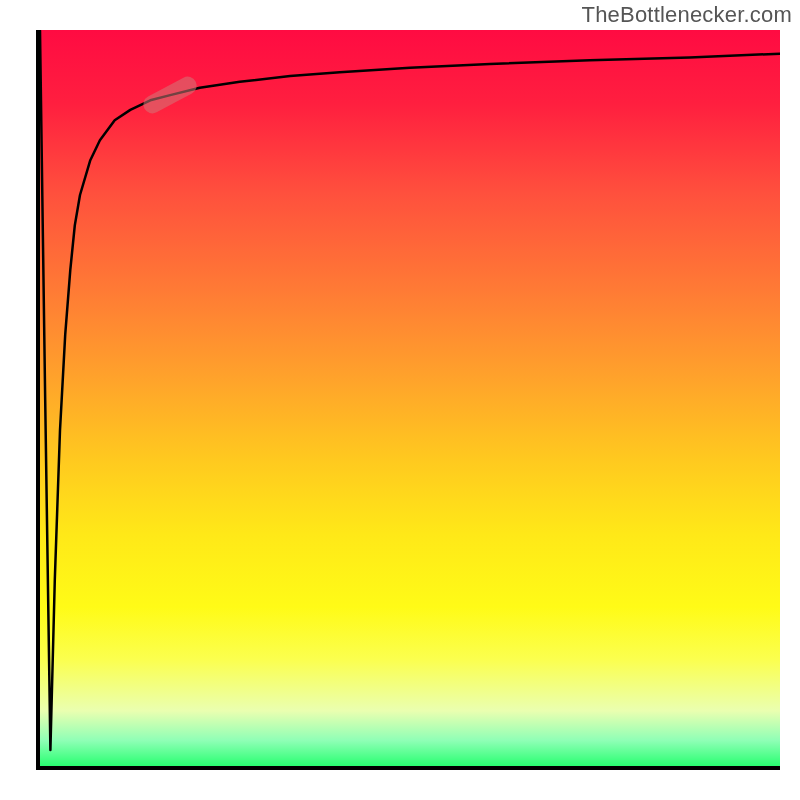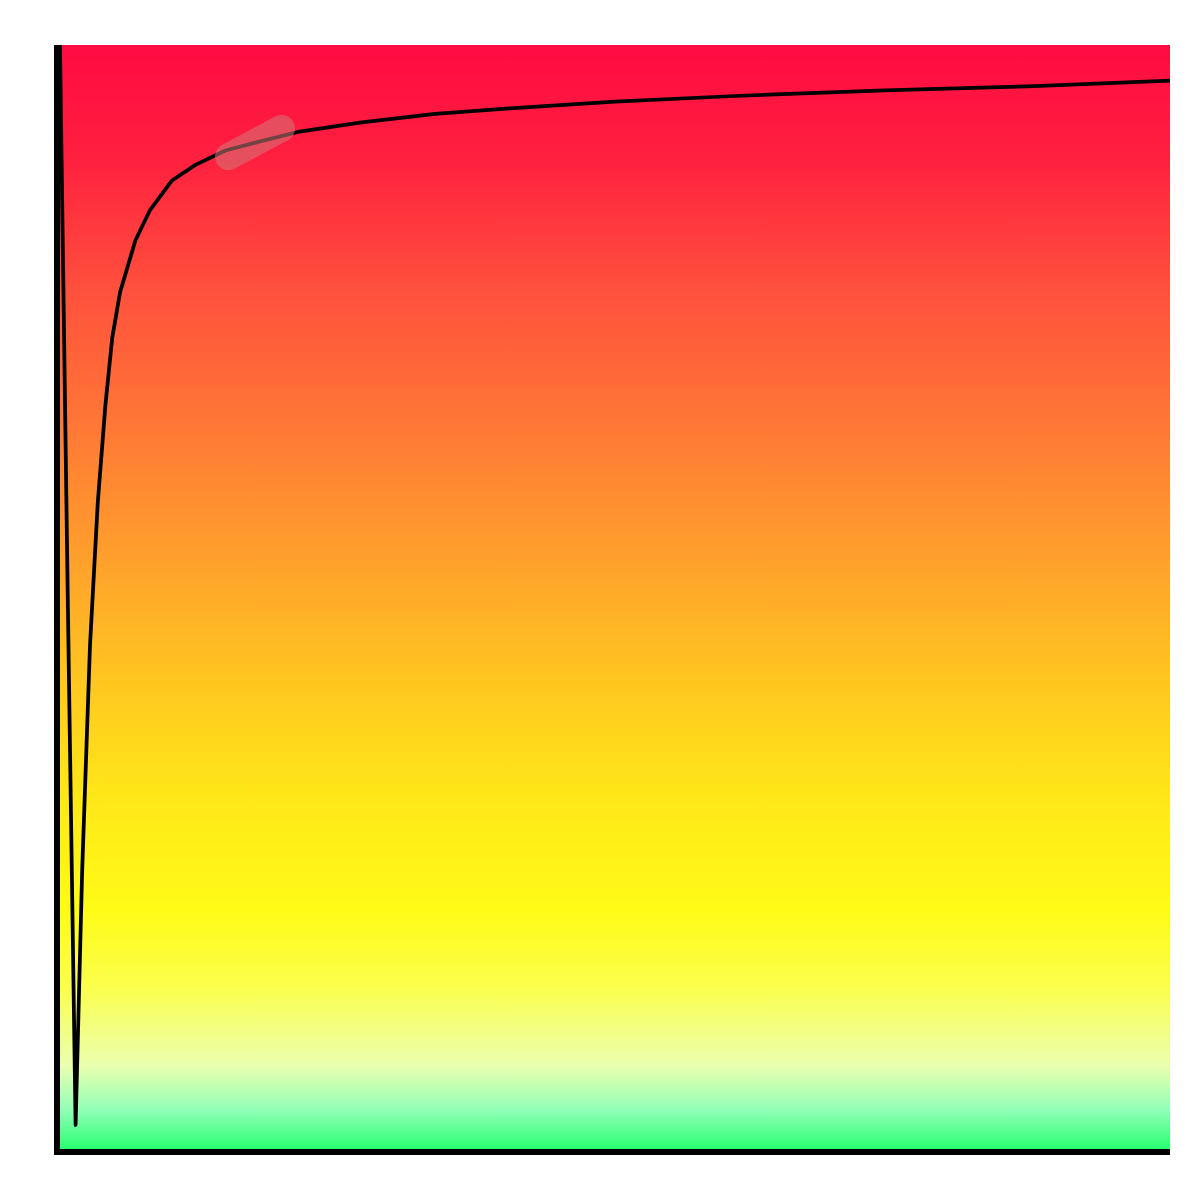--- a/index.html
+++ b/index.html
@@ -81,14 +81,15 @@
 
   <svg class="curve-svg" viewBox="0 0 740 740" preserveAspectRatio="none">
     <path id="curve-path" fill="none" stroke="#000" stroke-width="2.5" stroke-linejoin="round" stroke-linecap="round" d="M0.0 0.7 L5.2 370.0 L10.4 720.0 L14.8 549.8 L20.0 400.3 L25.2 304.9 L30.3 239.8 L34.8 195.4 L40.0 165.0 L50.3 130.2 L59.9 110.3 L74.7 90.3 L90.3 79.9 L110.3 70.3 L130.2 65.1 L159.8 57.7 L199.8 51.8 L250.1 45.9 L299.7 42.2 L370.0 37.7 L449.9 34.0 L549.8 30.3 L649.7 27.4 L740.0 23.7"></path>
   </svg>
 
   <div id="marker" class="marker" style="left: 141.24px; top: 86.12px; transform: rotate(-28deg);"></div>
 
   <div class="axis-left"></div>
   <div class="axis-bottom"></div>
 
+  <div class="attribution">TheBottlenecker.com</div>
 
 </div>
 
 </body></html>

